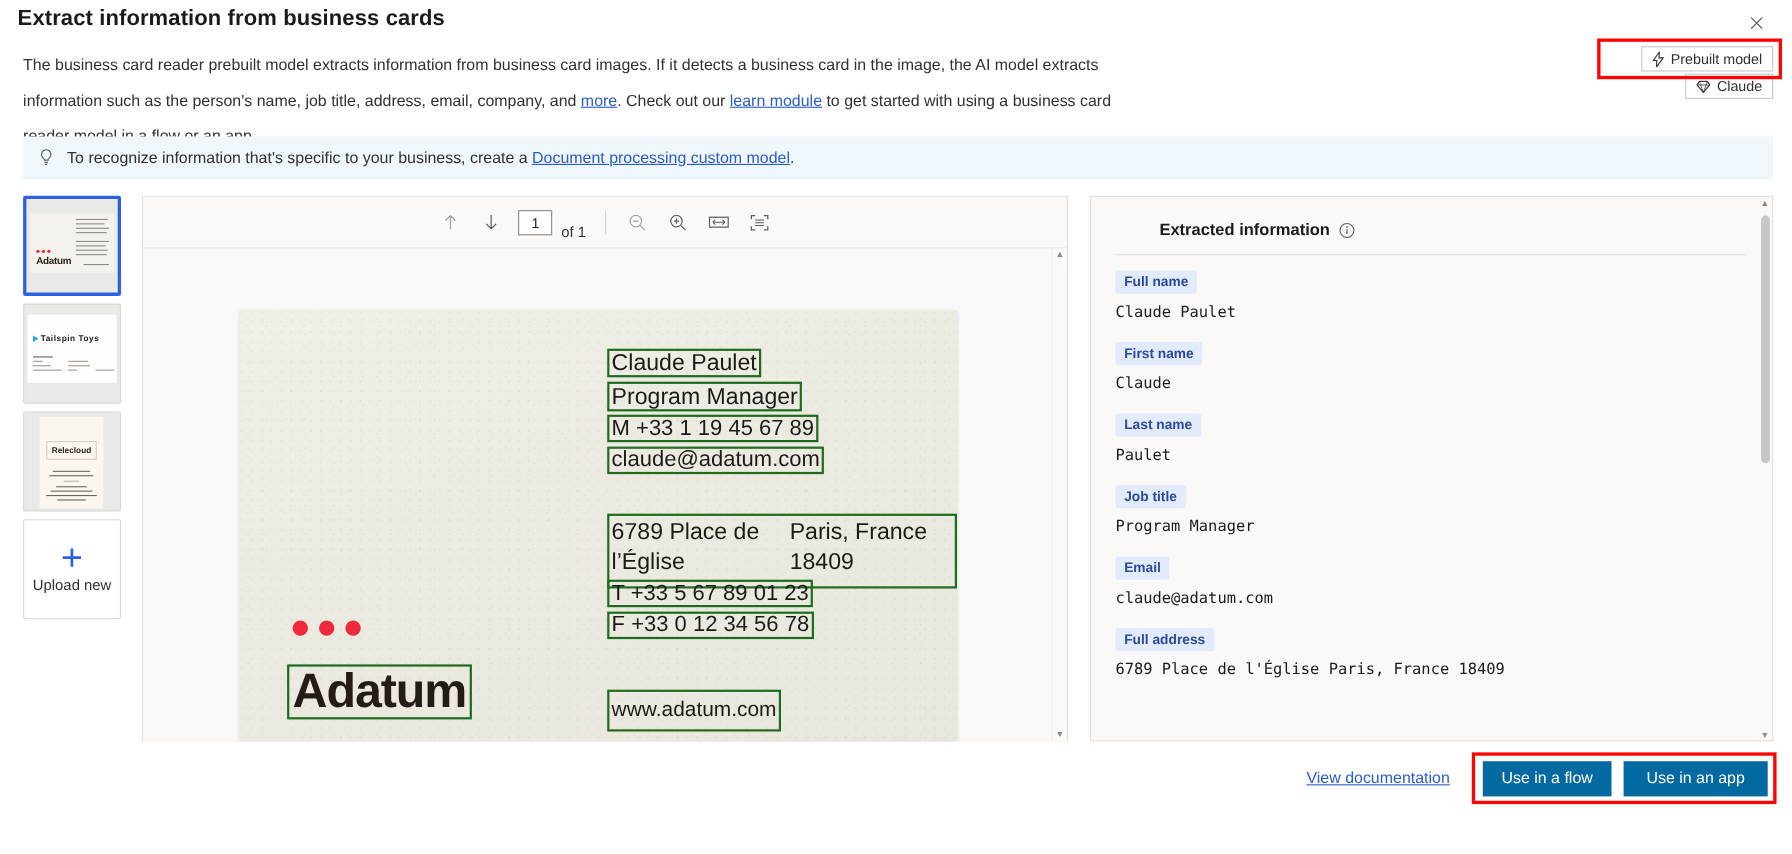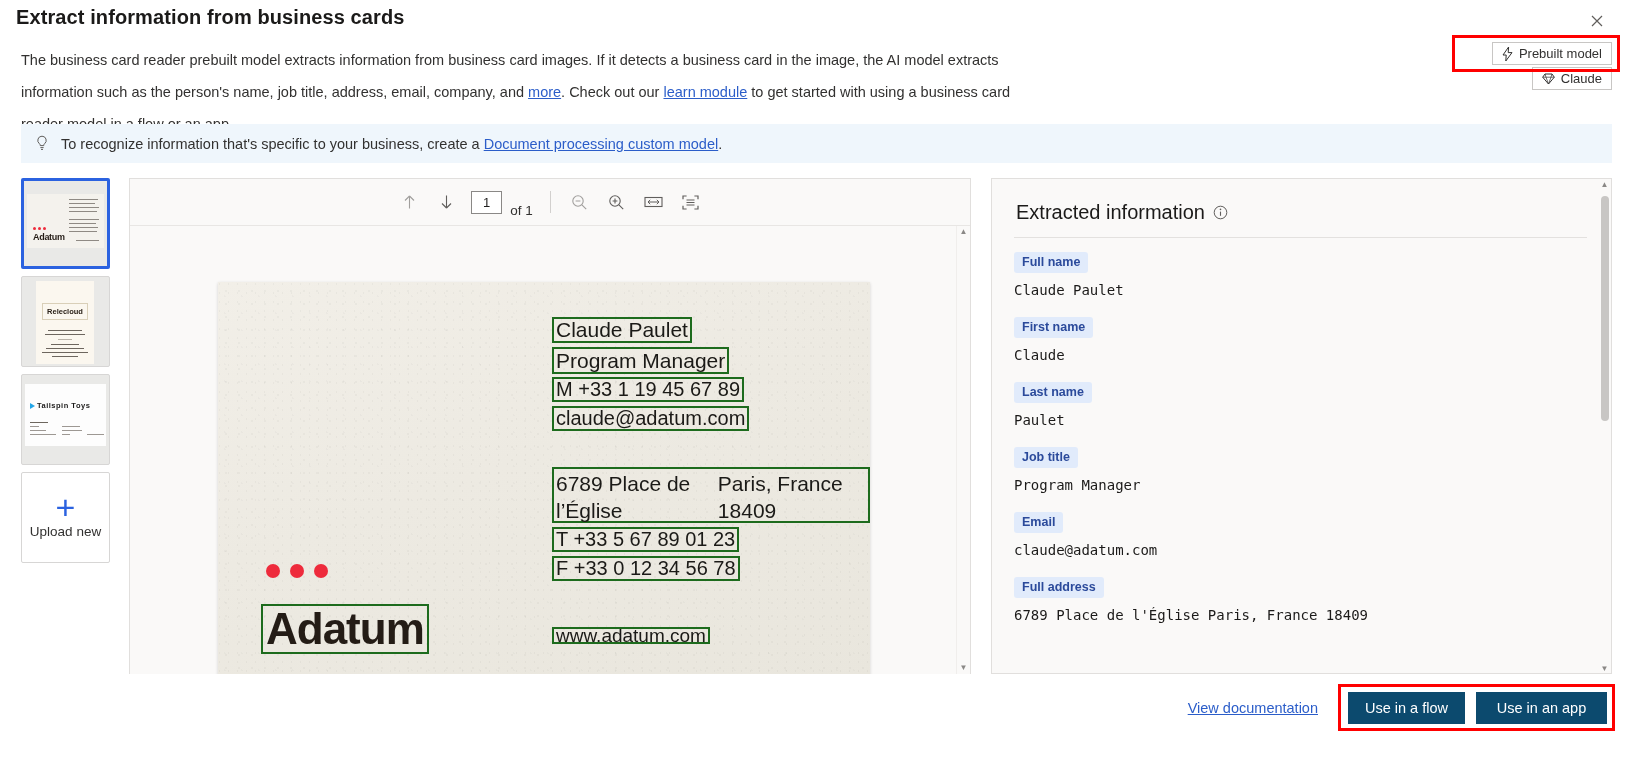--- a/index.html
+++ b/index.html
@@ -153,21 +153,21 @@
 
   
   .panel {
     position: absolute; left: 991px; top: 0; width: 621px; height: 496px;
     border: 1px solid #e1dfdd; background: #faf9f8; overflow: hidden;
   }
   .panel-head {
     display:flex; align-items:center; gap: 8px;
     padding: 22px 0 0 24px;
   }
-  .panel-title { font-size: 20px; font-weight: 400; color:#1b1a19; }
+  .panel-title { font-size: 15px; font-weight: 700; color:#1b1a19;margin-left:38px; }
   .info-ico { width:15px; height:15px; color:#605e5c; }
   .panel-rule { margin: 13px 24px 0 22px; height:1px; background:#e3e1df; }
   .fields { padding: 14px 24px 0 22px; }
   .f-tag {
     display:inline-block; background:#e1ebfb; color:#2b4a9b;
     font-size: 12.5px; font-weight: 600; padding: 3px 8px 4px; border-radius: 3px;
     margin-bottom: 9px;
   }
   .f-val {
     font-family: "DejaVu Sans Mono", monospace;
@@ -185,21 +185,21 @@
   }
 
   
   .footer { position: absolute; left: 0; top: 690px; width:1629px; height: 86px; }
   .doc-link {
     position:absolute; right: 311px; top: 10px;
     font-size: 14.5px; color:#2b5dc9; text-decoration: underline; cursor:pointer;
   }
   .btn-primary {
     position:absolute; top: 2px;
-    height: 32px; background:#0c4a6e; color:#fff; border:none;
+    height: 32px; background:#0369a1; color:#fff; border:none;
     font-size: 14.5px; font-family: inherit; cursor: pointer; padding: 0 16px;
     display:flex; align-items:center; justify-content:center;
   }
   .btn-flow { right: 164px; width: 117px; }
   .btn-app  { right: 22px;  width: 131px; }
   .hl-red-btns {
     position:absolute; right: 14px; top: -6px;
     width: 277px; height: 47px; border: 3px solid #ff0000; pointer-events:none;
   }
 </style>
@@ -268,47 +268,47 @@
             <span style="width:3px;height:3px;border-radius:50%;background:#ee2b3c;"></span>
             <span style="width:3px;height:3px;border-radius:50%;background:#ee2b3c;"></span>
             <span style="width:3px;height:3px;border-radius:50%;background:#ee2b3c;"></span>
           </div>
           <div style="position:absolute;left:6px;top:38px;font:700 9px 'Liberation Sans',sans-serif;color:#241c16;letter-spacing:-.3px;">Adatum</div>
           <div style="position:absolute;left:49px;top:46px;width:23px;height:1.4px;background:#8f8a84;"></div>
         </div>
       </div>
 
       <div class="thumb">
-        <div class="thumb-card" style="left:14px;top:4px;width:58px;height:83px;background:#fbf7ef;">
-          <div style="position:absolute;left:6px;top:22px;width:46px;height:17px;border:1px solid #d9cfb8;display:flex;align-items:center;justify-content:center;font:700 7.5px 'Liberation Sans',sans-serif;color:#2a2118;">Relecloud</div>
-          <div style="position:absolute;left:12px;top:49px;width:34px;height:1.3px;background:#6d665e;"></div>
-          <div style="position:absolute;left:9px;top:53px;width:40px;height:1.3px;background:#6d665e;"></div>
-          <div style="position:absolute;left:22px;top:58px;width:14px;height:1.2px;background:#b9b2a8;"></div>
-          <div style="position:absolute;left:15px;top:63px;width:28px;height:1.3px;background:#6d665e;"></div>
-          <div style="position:absolute;left:10px;top:67px;width:38px;height:1.3px;background:#6d665e;"></div>
-          <div style="position:absolute;left:6px;top:71px;width:46px;height:1.3px;background:#6d665e;"></div>
-          <div style="position:absolute;left:16px;top:75px;width:26px;height:1.3px;background:#6d665e;"></div>
-        </div>
-      </div>
-
-      <div class="thumb">
         <div class="thumb-card" style="left:3px;top:9px;width:81px;height:62px;background:#fdfdfd;">
           <div style="position:absolute;left:5px;top:19px;width:0;height:0;border-left:5px solid #23a6e8;border-top:3.5px solid transparent;border-bottom:3.5px solid transparent;"></div>
           <div style="position:absolute;left:12px;top:17px;font:700 7.5px 'Liberation Sans',sans-serif;color:#1b1a19;letter-spacing:.5px;">Tailspin Toys</div>
           <div style="position:absolute;left:5px;top:38px;width:18px;height:1.3px;background:#6d665e;"></div>
           <div style="position:absolute;left:5px;top:42px;width:9px;height:1.2px;background:#9d9893;"></div>
           <div style="position:absolute;left:5px;top:46px;width:16px;height:1.2px;background:#9d9893;"></div>
           <div style="position:absolute;left:5px;top:50px;width:26px;height:1.2px;background:#9d9893;"></div>
           <div style="position:absolute;left:37px;top:42px;width:18px;height:1.2px;background:#9d9893;"></div>
           <div style="position:absolute;left:37px;top:46px;width:20px;height:1.2px;background:#9d9893;"></div>
           <div style="position:absolute;left:37px;top:50px;width:8px;height:1.2px;background:#9d9893;"></div>
           <div style="position:absolute;left:62px;top:50px;width:17px;height:1.2px;background:#9d9893;"></div>
         </div>
       </div>
 
+      <div class="thumb">
+        <div class="thumb-card" style="left:14px;top:4px;width:58px;height:83px;background:#fbf7ef;">
+          <div style="position:absolute;left:6px;top:22px;width:46px;height:17px;border:1px solid #d9cfb8;display:flex;align-items:center;justify-content:center;font:700 7.5px 'Liberation Sans',sans-serif;color:#2a2118;">Relecloud</div>
+          <div style="position:absolute;left:12px;top:49px;width:34px;height:1.3px;background:#6d665e;"></div>
+          <div style="position:absolute;left:9px;top:53px;width:40px;height:1.3px;background:#6d665e;"></div>
+          <div style="position:absolute;left:22px;top:58px;width:14px;height:1.2px;background:#b9b2a8;"></div>
+          <div style="position:absolute;left:15px;top:63px;width:28px;height:1.3px;background:#6d665e;"></div>
+          <div style="position:absolute;left:10px;top:67px;width:38px;height:1.3px;background:#6d665e;"></div>
+          <div style="position:absolute;left:6px;top:71px;width:46px;height:1.3px;background:#6d665e;"></div>
+          <div style="position:absolute;left:16px;top:75px;width:26px;height:1.3px;background:#6d665e;"></div>
+        </div>
+      </div>
+
       <div class="upload-new">
         <span class="plus-ico">+</span>
         <span class="upload-lbl">Upload new</span>
       </div>
     </div>
 
     <div class="viewer">
 
       <div class="viewer-toolbar">
         <button class="tb-btn dim">
@@ -351,28 +351,28 @@
       </div>
 
       <div class="canvas">
         <div class="card">
 
           <div class="ocr" style="left:334px;top:35px;height:26px;font-size:21px;">Claude Paulet</div>
           <div class="ocr" style="left:334px;top:65px;height:27px;font-size:21px;">Program Manager</div>
           <div class="ocr" style="left:334px;top:95px;height:25px;font-size:20px;">M +33 1 19 45 67 89</div>
           <div class="ocr" style="left:334px;top:124px;height:25px;font-size:20px;">claude@adatum.com</div>
 
-          <div class="ocr" style="left:334px;top:185px;height:56px;font-size:21px;white-space:normal;line-height:27px;align-items:flex-start;padding-top:1px;">
+          <div class="ocr" style="left:334px;top:185px;height:68px;font-size:21px;white-space:normal;line-height:27px;align-items:flex-start;padding-top:1px;">
             <span>6789 Place de l’Église</span>
               <br>
             <span>Paris, France 18409</span>
           </div>
           <div class="ocr" style="left:334px;top:245px;height:25px;font-size:20px;">T +33 5 67 89 01 23</div>
           <div class="ocr" style="left:334px;top:274px;height:25px;font-size:20px;">F +33 0 12 34 56 78</div>
-          <div class="ocr" style="left:334px;top:345px;height:17px;font-size:19px;">www.adatum.com</div>
+          <div class="ocr" style="left:334px;top:345px;height:38px;font-size:19px;">www.adatum.com</div>
 
           <div class="dots" style="left:48px;top:282px;">
             <span class="dot"></span>
             <span class="dot"></span>
             <span class="dot"></span>
           </div>
           <div class="logo-box" style="left:43px;top:322px;height:50px;font-size:44px;">Adatum</div>
         </div>
 
         <div class="v-scroll">

